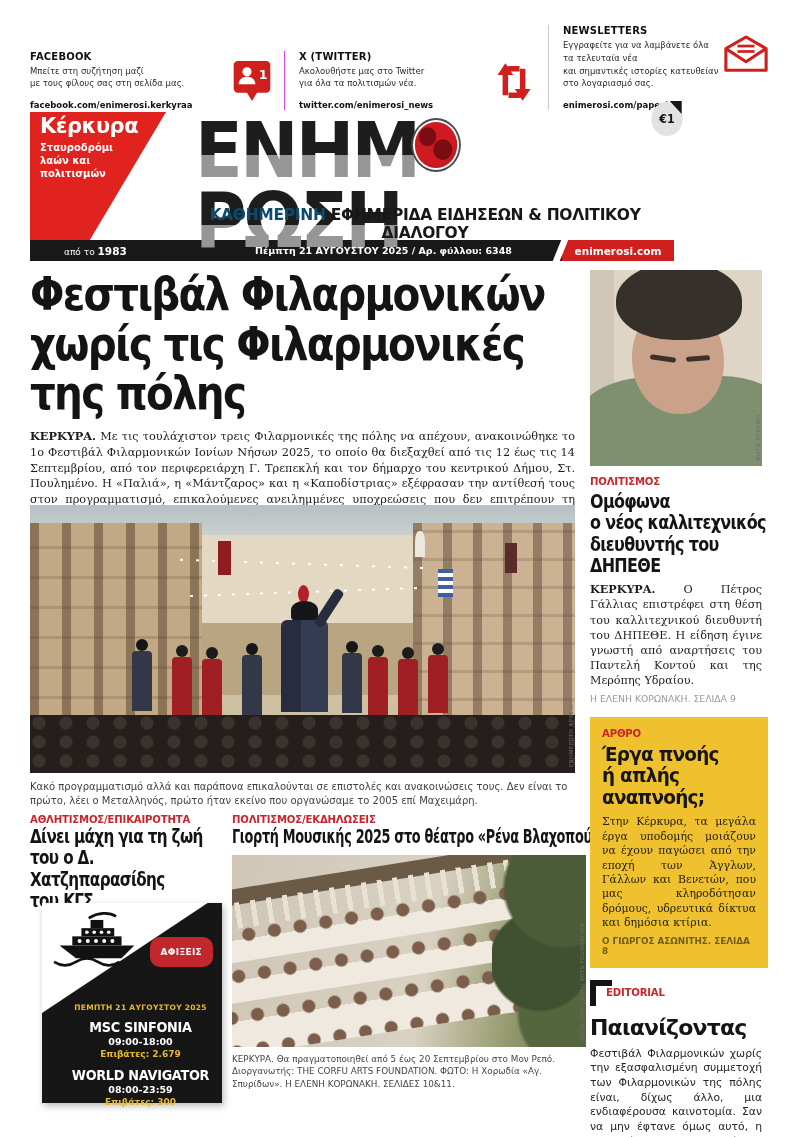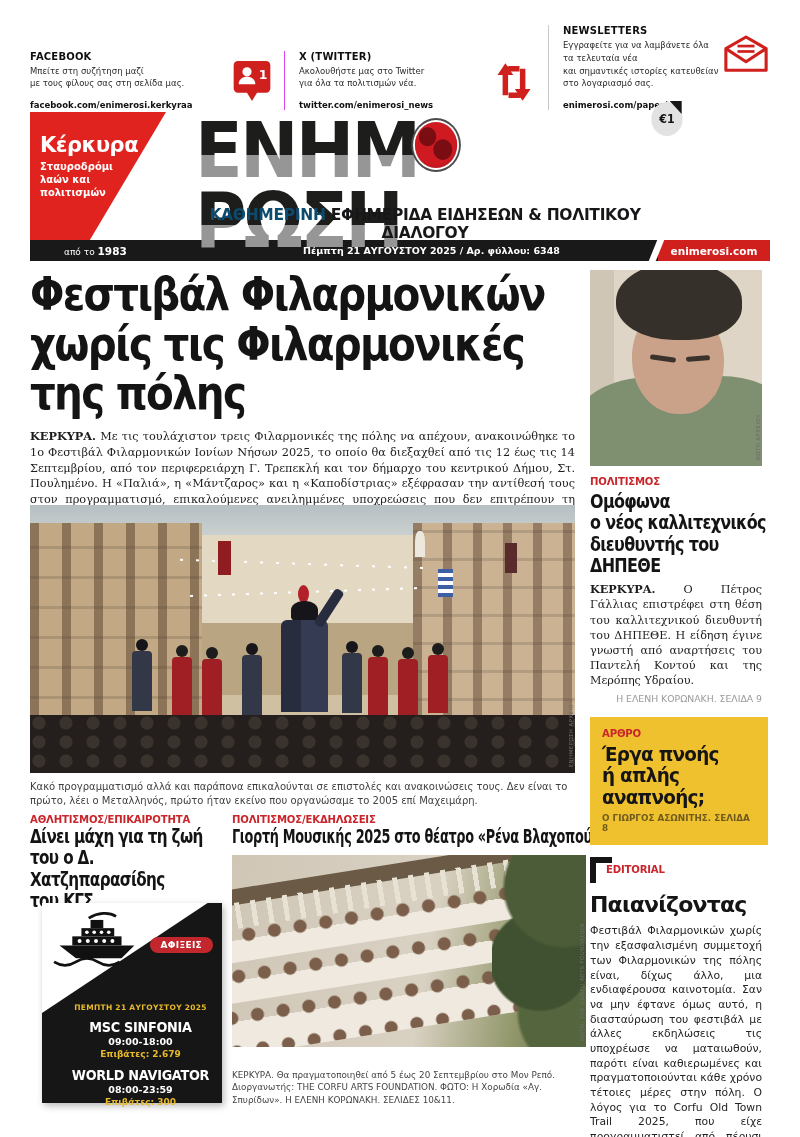--- a/index.html
+++ b/index.html
@@ -15,42 +15,42 @@
   .tb-col.c1{width:242px}
   .tb-col.c2{width:252px;border-left:1px solid #d946ef;margin-left:12px;padding-left:14px}
   .tb-col.c3{flex:1;border-left:1px solid #c9c9c9;margin-left:12px;padding-left:14px}
   .tb-title{font-size:10px;font-weight:800;color:#101010;margin-bottom:3px;letter-spacing:.2px}
   .tb-desc{font-size:8.5px;line-height:1.5;color:#2a2a2a;font-weight:500}
   .tb-url{font-size:8.5px;font-weight:800;color:#101010;margin-top:10px}
   .tb-icon{margin-left:auto;margin-top:8px;flex:0 0 auto}
 
   
   .ribbon{left:30px;top:112px;width:136px;height:128px;background:#e0231e;color:#fff;
-    clip-path:polygon(0 0,100% 0,44% 100%,0 100%);padding:21px 10px;z-index:3}
+    clip-path:polygon(0 0,100% 0,44% 100%,0 100%);padding:2px 10px;z-index:3}
   .ribbon-title{font-size:21px;font-weight:800;letter-spacing:-.5px}
   .ribbon-sub{font-size:10px;line-height:1.3;margin-top:3px;font-weight:600;width:80px}
   .logo-area{left:175px;top:116px;width:500px;text-align:left;z-index:2}
   .logo-line{position:relative;display:inline-block;transform:scaleX(.92)}
   .logo-text{font-size:76px;font-weight:800;letter-spacing:-3px;line-height:.92;color:#1d1d1b;display:inline-block;vertical-align:middle}
   @supports ((-webkit-background-clip:text)){
     .logo-text{background:linear-gradient(180deg,#1d1d1b 0 56%,#969696 56% 100%);-webkit-background-clip:text;background-clip:text;color:transparent}
   }
   .globe{display:inline-block;width:46px;height:46px;border-radius:50%;vertical-align:middle;margin:0 -4px;position:relative;top:-6px;
     background:radial-gradient(circle at 30% 32%,#7a0d12 0 20%,transparent 22%),
                radial-gradient(circle at 66% 60%,#7a0d12 0 24%,transparent 26%),
                radial-gradient(circle at 48% 45%,#cf1a22 0 62%,#8e0f14 100%);
     box-shadow:0 0 0 2px #fff,0 0 0 4px #4a4a4a}
   .price{position:absolute;right:-30px;top:-14px;width:34px;height:34px;border-radius:50%;background:#e2e2e2;
     display:flex;align-items:center;justify-content:center;font-size:12px;font-weight:800;color:#151515}
   .price::after{content:"";position:absolute;right:1px;top:-1px;border-style:solid;border-width:0 13px 13px 0;border-color:transparent #161616 transparent transparent}
   .tagline{left:175px;top:206px;width:500px;text-align:center;font-size:15.5px;font-weight:800;letter-spacing:-.3px;color:#17171a;z-index:2}
   .tagline .red{color:#0c4a6e}
 
   
-  .datebar{left:30px;top:240px;width:740px;height:21px;background:#191919;color:#fff;display:flex;align-items:center;z-index:1}
+  .datebar{left:30px;top:240px;width:644px;height:21px;background:#191919;color:#fff;display:flex;align-items:center;z-index:1}
   .db-left{padding-left:34px;width:180px;font-size:9px;font-weight:500}
   .db-left b{font-size:10.5px;font-weight:800}
   .db-center{flex:1;text-align:center;font-weight:700;font-size:9.5px}
   .db-slash{width:7px;height:21px;background:#fff;transform:skewX(-22deg);margin-right:-2px}
   .db-right{width:112px;height:21px;background:#d0201e;display:flex;align-items:center;justify-content:center;font-weight:800;font-size:10.5px}
 
   
   .headline{left:30px;top:270px;width:625px;font-size:46px;line-height:1.08;font-weight:800;letter-spacing:-2px;color:#141414;
     transform:scaleX(.88);transform-origin:left top}
   .lead-body{left:30px;top:429px;width:545px;font-size:11.3px;line-height:1.4;text-align:justify;color:#1c1c1c}
@@ -96,21 +96,21 @@
 
   
   .sports{left:30px;top:813px;width:196px}
   .sports .sec-head{font-size:19px;width:250px;transform:scaleX(.8)}
   .sports-page{margin-top:6px;width:182px;text-align:right;font-size:10px;color:#9a9a9a;font-weight:500}
 
   
   .arrivals{left:42px;top:903px;width:180px;height:200px;background:#161616;box-shadow:2px 3px 7px rgba(0,0,0,.28)}
   .arr-tri{position:absolute;left:0;top:0;width:100%;height:100%;background:#fff;clip-path:polygon(0 0,92% 0,0 55%)}
   .arr-ship{position:absolute;left:6px;top:6px}
-  .arr-pill{position:absolute;right:9px;top:34px;background:#c1272d;color:#fff;font-size:9px;font-weight:800;padding:3px 11px;border-radius:10px;letter-spacing:.3px}
+  .arr-pill{position:absolute;right:9px;top:34px;background:#c1272d;color:#fff;font-size:9px;font-weight:800;padding:10px 11px;border-radius:10px;letter-spacing:.3px}
   .arr-content{position:absolute;left:17px;right:0;top:100px;text-align:center}
   .arr-date{color:#e8b92a;font-size:7.5px;font-weight:800;letter-spacing:.3px;margin-bottom:7px}
   .arr-name{color:#fff;font-size:13.5px;font-weight:800;letter-spacing:-.3px;transform:scaleX(.95)}
   .arr-hours{color:#fff;font-size:9.5px;font-weight:600;margin-top:1px}
   .arr-pass{color:#e8b92a;font-size:9px;font-weight:800;margin:2px 0 8px}
 
   
   .events{left:232px;top:813px;width:356px}
   .events-headwrap{white-space:nowrap}
   .events .sec-head{display:inline-block;font-size:19.5px;transform:scaleX(.66);letter-spacing:-.5px}
@@ -120,36 +120,36 @@
   .ch-balusters{position:absolute;left:-30px;top:20px;width:420px;height:26px;transform:rotate(-9deg);
     background:repeating-linear-gradient(90deg,#e8e2d4 0 5px,transparent 5px 16px)}
   .ch-row{position:absolute;width:420px;height:34px;transform:rotate(-9deg);
     background-image:radial-gradient(circle at 10px 8px,#7c5f4a 0 6px,transparent 7px),linear-gradient(180deg,transparent 0 12px,#efe9df 12px 100%);
     background-size:26px 34px,100% 100%}
   .ch-row.r1{left:-20px;top:44px}
   .ch-row.r2{left:-30px;top:86px}
   .ch-row.r3{left:-36px;top:128px;height:46px}
   .ch-foliage{position:absolute;right:-26px;top:-10px;width:120px;height:210px;
     background:radial-gradient(circle at 60% 20%,#4c5c38 0 32%,transparent 34%),radial-gradient(circle at 40% 55%,#3f5130 0 36%,transparent 38%),radial-gradient(circle at 70% 80%,#55663e 0 30%,transparent 32%)}
-  .events-caption{margin-top:22px;font-size:8.8px;line-height:1.42;color:#454545;font-weight:500;width:354px}
+  .events-caption{margin-top:6px;font-size:8.8px;line-height:1.42;color:#454545;font-weight:500;width:354px}
 
   
   .col-right{left:590px;top:270px;width:178px}
   .man-photo{position:relative;width:172px;height:196px;overflow:hidden;background:linear-gradient(90deg,#cfc6b6 0 14%,#ded5c6 14% 100%)}
   .mp-shirt{position:absolute;left:-10px;bottom:-6px;width:200px;height:96px;background:#7e9070;border-radius:40% 30% 0 0}
   .mp-neck{position:absolute;left:78px;bottom:70px;width:48px;height:40px;background:#b98a6e}
   .mp-face{position:absolute;left:42px;top:34px;width:92px;height:110px;background:#c9a289;border-radius:48% 52% 46% 50%}
   .mp-hair{position:absolute;left:26px;top:-8px;width:126px;height:78px;background:#36302a;border-radius:50% 50% 42% 46%}
   .mp-brow1{position:absolute;left:60px;top:86px;width:26px;height:5px;background:#3a322b;border-radius:3px;transform:rotate(8deg)}
   .mp-brow2{position:absolute;left:96px;top:86px;width:24px;height:5px;background:#3a322b;border-radius:3px;transform:rotate(-4deg)}
   .col-right .sec-label{margin-top:9px}
   .cr-head{font-size:19px;font-weight:800;letter-spacing:-.8px;line-height:1.12;color:#141414;width:214px;transform:scaleX(.84);transform-origin:left top;margin-top:3px}
   .cr-body{margin-top:6px;font-size:11.2px;line-height:1.36;text-align:justify;color:#1c1c1c;width:172px}
   .cr-body .lead-in{font-weight:700}
-  .cr-byline{margin-top:4px;width:172px;text-align:right;font-size:9.3px;color:#9a9a9a;font-weight:500}
+  .cr-byline{margin-top:4px;width:172px;text-align:left;font-size:9.3px;color:#9a9a9a;font-weight:500}
 
   
   .arthro{margin-top:13px;width:178px;background:#f0c12f;padding:10px 12px 12px}
   .arthro .sec-label{margin-top:0}
   .arthro-title{font-size:20px;font-weight:800;letter-spacing:-.8px;line-height:1.08;color:#151515;margin-top:4px;width:170px;transform:scaleX(.92);transform-origin:left top}
   .arthro-body{margin-top:7px;font-size:10.9px;line-height:1.32;text-align:justify;color:#242015}
   .arthro-byline{margin-top:5px;font-size:8.8px;color:#6f5c1d;font-weight:600}
 
   
   .editorial{position:relative;margin-top:12px;width:178px;padding-top:4px}
@@ -352,20 +352,21 @@
 διευθυντής του ΔΗΠΕΘΕ</div>
   <p class="cr-body serif">
     <span class="lead-in">ΚΕΡΚΥΡΑ.</span><span> Ο Πέτρος Γάλλιας επιστρέφει στη θέση του καλλιτεχνικού διευθυντή του ΔΗΠΕΘΕ. Η είδηση έγινε γνωστή από αναρτήσεις του Παντελή Κοντού και της Μερόπης Υδραίου.</span>
   </p>
   <div class="cr-byline">Η ΕΛΕΝΗ ΚΟΡΩΝΑΚΗ. ΣΕΛΙΔΑ 9</div>
 
   <div class="arthro">
     <div class="sec-label">ΑΡΘΡΟ</div>
     <div class="arthro-title prelines">Έργα πνοής
 ή απλής αναπνοής;</div>
+    <p class="arthro-body serif">Στην Κέρκυρα, τα μεγάλα έργα υποδομής μοιάζουν να έχουν παγώσει από την εποχή των Άγγλων, Γάλλων και Βενετών, που μας κληροδότησαν δρόμους, υδρευτικά δίκτυα και δημόσια κτίρια.</p>
     <div class="arthro-byline">Ο ΓΙΩΡΓΟΣ ΑΣΩΝΙΤΗΣ. ΣΕΛΙΔΑ 8</div>
   </div>
 
   <div class="editorial">
     <div class="ed-br-tl"></div>
     <div class="sec-label">EDITORIAL</div>
     <div class="ed-head">Παιανίζοντας</div>
     <p class="ed-body">Φεστιβάλ Φιλαρμονικών χωρίς την εξασφαλισμένη συμμετοχή των Φιλαρμονικών της πόλης είναι, δίχως άλλο, μια ενδιαφέρουσα καινοτομία. Σαν να μην έφτανε όμως αυτό, η διασταύρωση του φεστιβάλ με άλλες εκδηλώσεις τις υποχρέωσε να ματαιωθούν, παρότι είναι καθιερωμένες και πραγματοποιούνται κάθε χρόνο τέτοιες μέρες στην πόλη. Ο λόγος για το Corfu Old Town Trail 2025, που είχε προγραμματιστεί από πέρυσι για το Σάββατο 13 Σεπτεμβρίου.</p>
 
   </div>

